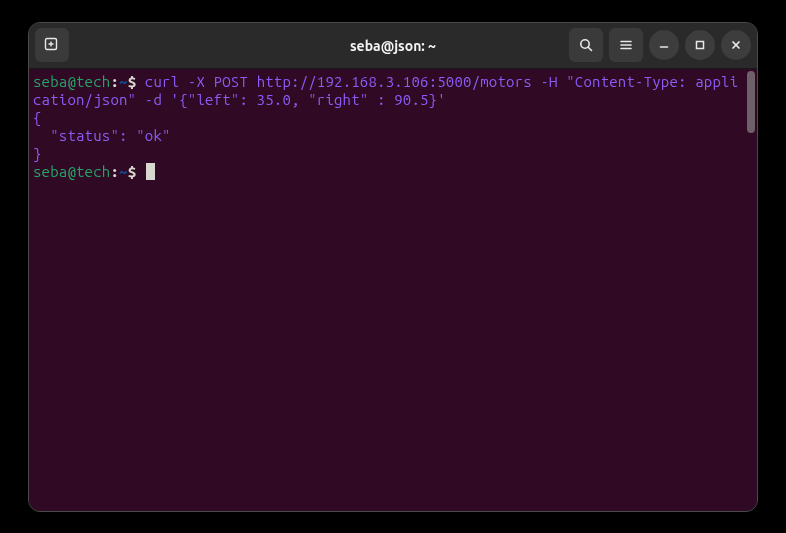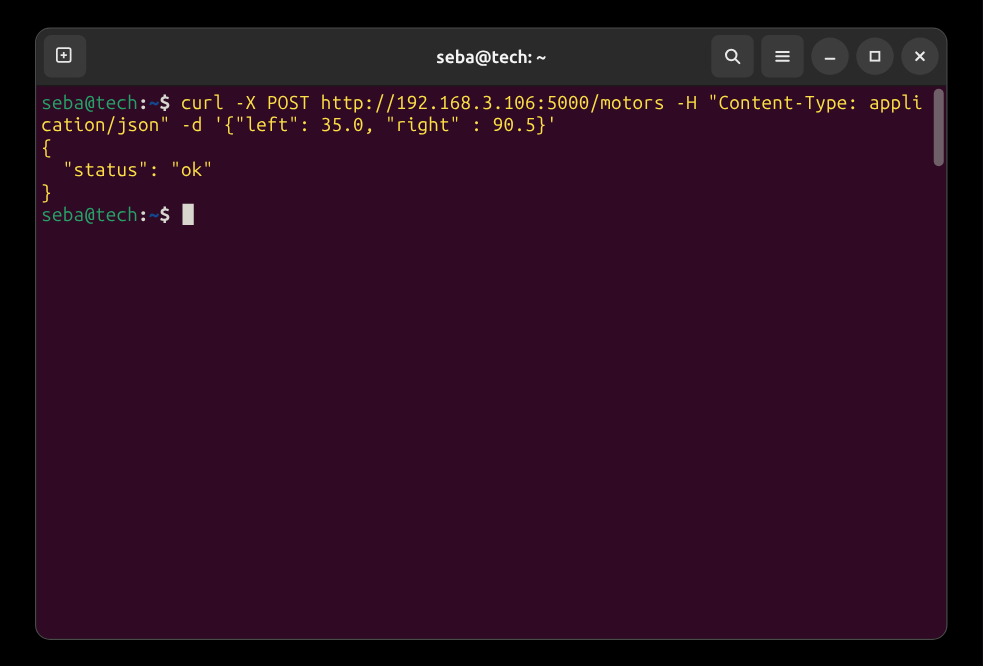--- a/index.html
+++ b/index.html
@@ -80,21 +80,21 @@
     }
     .term-content {
       white-space: pre-wrap;
       word-break: break-all;
       padding-right: 12px;
     }
     .prompt-user { color: #26a269; font-weight: normal; }
     .prompt-sep  { color: #d7d7cf; font-weight: bold; }
     .prompt-path { color: #12488b; font-weight: bold; }
     .prompt-doll { color: #d7d7cf; font-weight: bold; }
-    .cmd, .out { color: #fde047; }
+    .cmd, .out { color: #8b5cf6; }
     .cursor-block {
       display: inline-block;
       width: 9px;
       height: 17px;
       background: #d7d7cf;
       vertical-align: text-bottom;
       margin-left: 1px;
     }
     .scrollbar {
       position: absolute;
@@ -115,21 +115,21 @@
     <div class="tb-left">
       <button class="tb-btn">
         <svg viewBox="0 0 16 16">
           <rect x="1.5" y="1.5" width="11" height="11" rx="1.5" fill="none" stroke="#e8e8e8" stroke-width="1.4"></rect>
           <line x1="7" y1="4.5" x2="7" y2="9.5" stroke="#e8e8e8" stroke-width="1.4"></line>
           <line x1="4.5" y1="7" x2="9.5" y2="7" stroke="#e8e8e8" stroke-width="1.4"></line>
         </svg>
       </button>
     </div>
     <div class="tb-center">
-      <span class="tb-title">seba@tech: ~</span>
+      <span class="tb-title">seba@json: ~</span>
     </div>
     <div class="tb-right">
       <button class="tb-btn">
         <svg viewBox="0 0 16 16">
           <circle cx="7" cy="7" r="4.2" fill="none" stroke="#e8e8e8" stroke-width="1.6"></circle>
           <line x1="10.2" y1="10.2" x2="13.5" y2="13.5" stroke="#e8e8e8" stroke-width="1.6" stroke-linecap="round"></line>
         </svg>
       </button>
       <button class="tb-btn">
         <svg viewBox="0 0 16 16">

